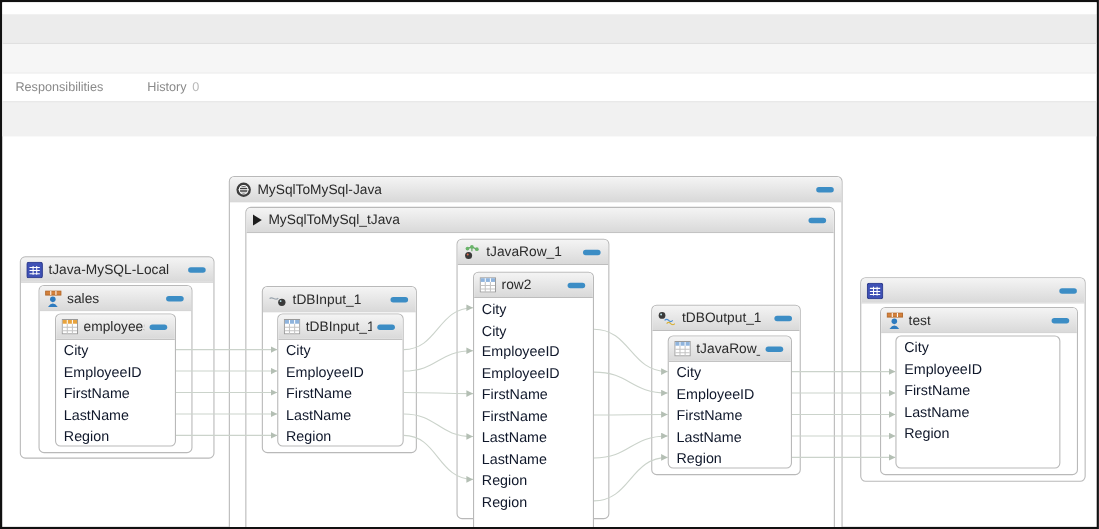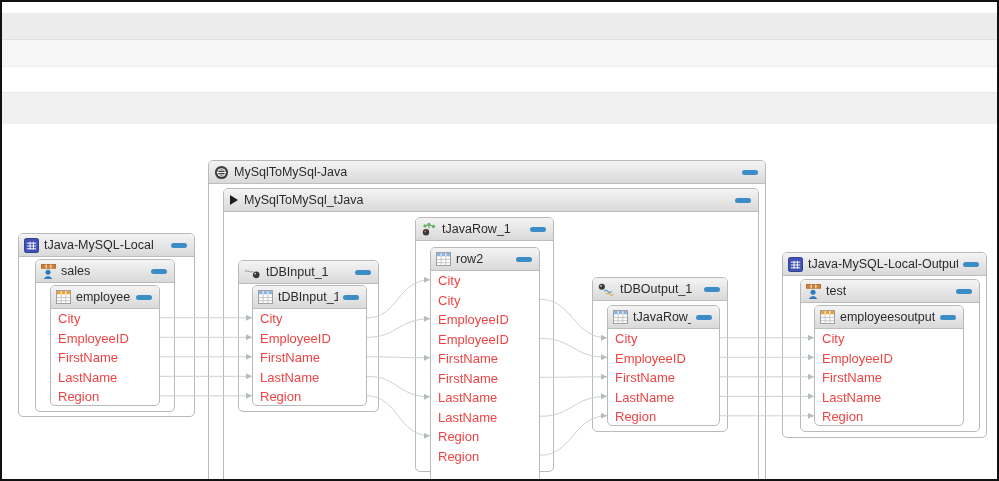--- a/index.html
+++ b/index.html
@@ -19,33 +19,37 @@
   #tab-history{margin-left:40px;}
 
   
   .box{position:absolute;background:#fff;border:1px solid #b9b9b9;border-radius:5px;box-sizing:border-box;}
   .hd{height:22px;display:flex;align-items:center;gap:5px;padding:0 7px 0 5px;
       background:linear-gradient(#f4f4f4,#d9d9d9);border-bottom:1px solid #bdbdbd;
       border-radius:4px 4px 0 0;text-align:center;}
   .ttl{font-size:12.5px;color:#2b2b2b;white-space:nowrap;overflow:hidden;}
   .minus{margin-left:auto;width:16px;height:5px;background:#3c8dc5;border-radius:2.5px;flex:none;cursor:pointer;}
   .ic{display:inline-flex;flex:none;align-items:center;}
-  .row{height:19.5px;line-height:19.5px;font-size:13px;color:#ef4444;padding-left:7px;white-space:nowrap;}
+  .row{height:19.5px;line-height:19.5px;font-size:13px;color:#0f172a;padding-left:7px;white-space:nowrap;}
 
   #connectors{position:absolute;left:0;top:0;z-index:60;pointer-events:none;}
   .box{z-index:10;}
 </style>
 </head>
 <body>
 
 <div id="page">
 
   <div class="strip" id="strip-top"></div>
   <div class="strip" id="strip-a"></div>
   <div class="strip" id="strip-b"></div>
+  <div class="strip" id="tab-row">
+    <span class="tab" id="tab-resp">Responsibilities</span>
+    <span class="tab" id="tab-history"><span>History</span><span class="cnt">0</span></span>
+  </div>
   <div class="strip" id="strip-c"></div>
 
   <div class="box" style="left:206px;top:158px;width:558px;height:330px">
     <div class="hd">
       <span class="ic">
         <svg width="15" height="15" viewBox="0 0 16 16">
             <circle cx="8" cy="8" r="7" fill="#3d3d3d"></circle>
             <circle cx="8" cy="8" r="4.2" fill="none" stroke="#fff" stroke-width="1"></circle>
             <line x1="3" y1="8" x2="13" y2="8" stroke="#fff" stroke-width="1"></line>
             <line x1="4.5" y1="5.5" x2="11.5" y2="5.5" stroke="#fff" stroke-width="1"></line>
@@ -274,60 +278,39 @@
             <rect x="0.5" y="0.5" width="15" height="15" rx="2" fill="#3f51b5" stroke="#2c3a8c"></rect>
             <g stroke="#fff" stroke-width="1">
               <line x1="3" y1="5.5" x2="13" y2="5.5"></line>
               <line x1="3" y1="8.5" x2="13" y2="8.5"></line>
               <line x1="3" y1="11.5" x2="13" y2="11.5"></line>
               <line x1="6.5" y1="4" x2="6.5" y2="12.5"></line>
               <line x1="10" y1="4" x2="10" y2="12.5"></line>
             </g>
           </svg>
       </span>
-      <span class="ttl">tJava-MySQL-Local-Output</span>
       <span class="minus"></span>
     </div>
   </div>
   <div class="box" style="left:798px;top:277px;width:180px;height:153px">
     <div class="hd">
       <span class="ic">
         <svg width="15" height="15" viewBox="0 0 16 16">
             <rect x="0.5" y="0.5" width="15" height="4" fill="#d4813c" stroke="#b26a2e"></rect>
             <line x1="5.5" y1="0.5" x2="5.5" y2="4.5" stroke="#fff"></line>
             <line x1="10.5" y1="0.5" x2="10.5" y2="4.5" stroke="#fff"></line>
             <circle cx="7.5" cy="8.7" r="2.7" fill="#2e7bbf"></circle>
             <path d="M2.8 16 Q7.5 9.5 12.2 16 Z" fill="#2e7bbf"></path>
           </svg>
       </span>
       <span class="ttl">test</span>
       <span class="minus"></span>
     </div>
   </div>
   <div class="box" style="left:812px;top:303px;width:150px;height:121px">
-    <div class="hd">
-      <span class="ic">
-        <svg width="15" height="14" viewBox="0 0 16 15">
-            <rect x="0.5" y="0.5" width="15" height="14" fill="#fff" stroke="#999"></rect>
-            <rect x="1" y="1" width="14" height="3.6" fill="#e8a33d"></rect>
-            <g stroke="#c3c3c3">
-              <line x1="1" y1="8" x2="15" y2="8"></line>
-              <line x1="1" y1="11.5" x2="15" y2="11.5"></line>
-              <line x1="5.5" y1="4.6" x2="5.5" y2="14.5"></line>
-              <line x1="10.5" y1="4.6" x2="10.5" y2="14.5"></line>
-            </g>
-            <g stroke="#fff">
-              <line x1="5.5" y1="1" x2="5.5" y2="4.6"></line>
-              <line x1="10.5" y1="1" x2="10.5" y2="4.6"></line>
-            </g>
-          </svg>
-      </span>
-      <span class="ttl">employeesoutput</span>
-      <span class="minus"></span>
-    </div>
     <div class="row">City</div>
     <div class="row">EmployeeID</div>
     <div class="row">FirstName</div>
     <div class="row">LastName</div>
     <div class="row">Region</div>
   </div>
 
   <svg id="connectors" width="999" height="481">
     <defs>
       <marker id="arr" markerWidth="7" markerHeight="7" refX="6" refY="3" orient="auto">

